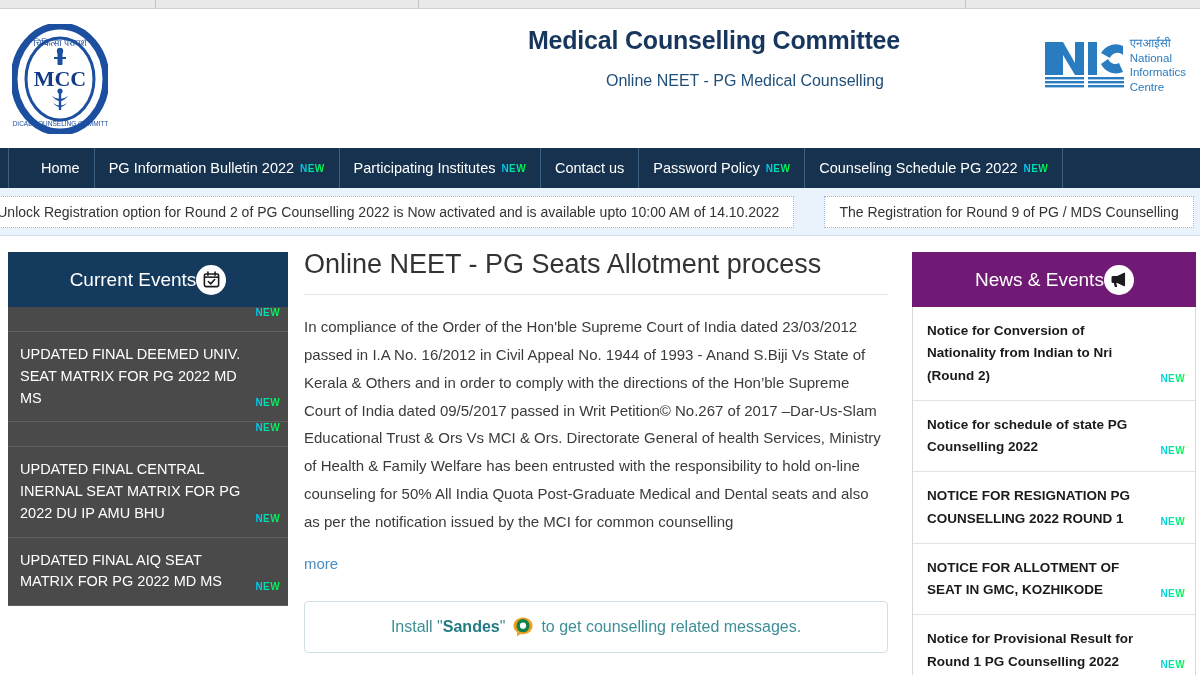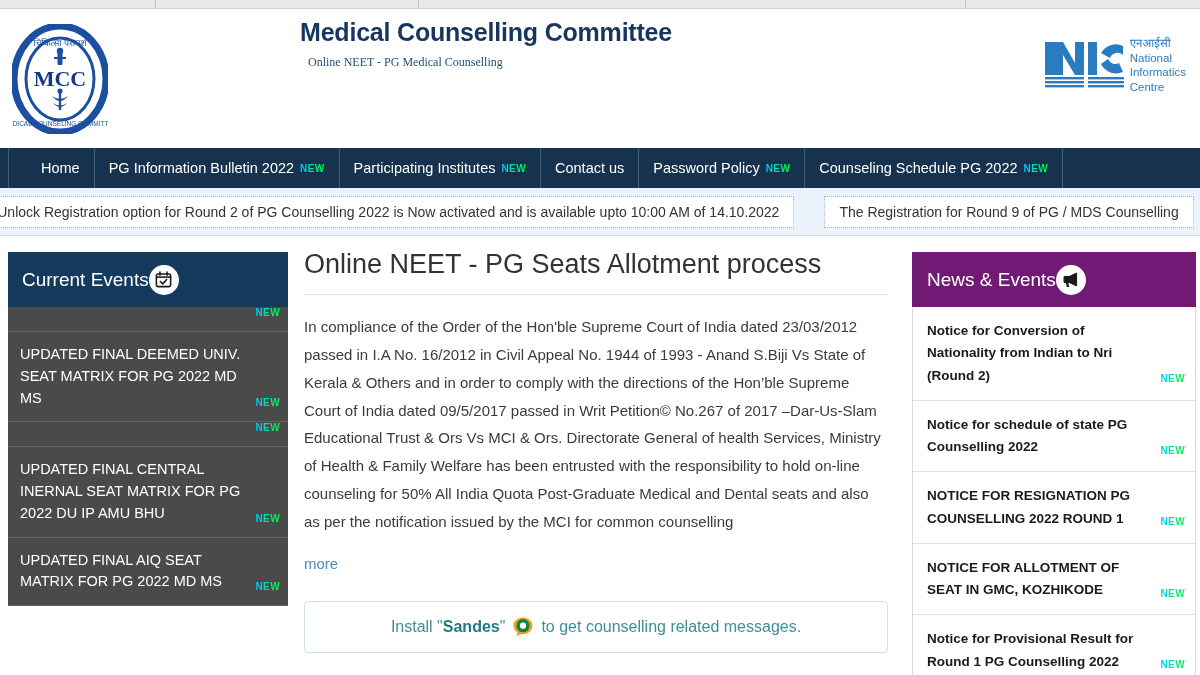--- a/index.html
+++ b/index.html
@@ -36,31 +36,31 @@
   .header {
     position: absolute; top: 10px; left: 0;
     width: 1200px; height: 156px;
     background: #ffffff;
   }
   .logo-mcc {
     position: absolute; left: 12px; top: 14px;
     width: 96px; height: 110px;
   }
   .header-titles {
-    position: absolute; left: 300px; top: 7px;
-    width: 600px; text-align: left;
+    position: absolute; left: 300px; top: 15px;
+    width: 600px; text-align: right;
   }
   .site-title {
     font-size: 25px; font-weight: bold;
     color: #17365d; letter-spacing: -0.2px;
     margin: 0 0 6px 0; line-height: 1.2;
   }
   .site-subtitle {
-    font-size: 12px; font-weight: normal;
-    color: #1f4e79; margin: 8px; line-height: 1.2; font-family: Liberation Serif, serif;
+    font-size: 16px; font-weight: normal;
+    color: #1f4e79; margin: 16px; line-height: 1.2;
   }
   .logo-nic {
     position: absolute; right: 14px; top: 26px;
     display: flex; align-items: center; gap: 4px;
   }
   .nic-mark { width: 82px; height: 58px; }
   .nic-words {
     font-size: 11.5px; color: #2a7cc0; line-height: 1.28;
     font-family: "Liberation Sans", sans-serif;
   }
@@ -118,21 +118,21 @@
     display: flex;
     gap: 0;
   }
   .col-left  { width: 296px; padding: 4px 8px 0 8px; }
   .col-mid   { width: 608px; padding: 0 16px 0 8px; }
   .col-right { width: 296px; padding: 4px 4px 0 8px; }
 
   
   .panel { overflow: hidden; }
   .panel-head {
-    display: flex; align-items: center; justify-content: flex-start;
+    display: flex; align-items: center; justify-content: center;
     padding: 10px 14px; height: 55px;
   }
   .panel-head.blue { background: #143a5e; }
   .panel-head.dark { background: #701a75; padding-left: 15px; }
   .panel-title {
     color: #ffffff; font-size: 19px; font-weight: normal;
   }
   .round-icon {
     width: 30px; height: 30px; border-radius: 50%;
     background: #ffffff;

